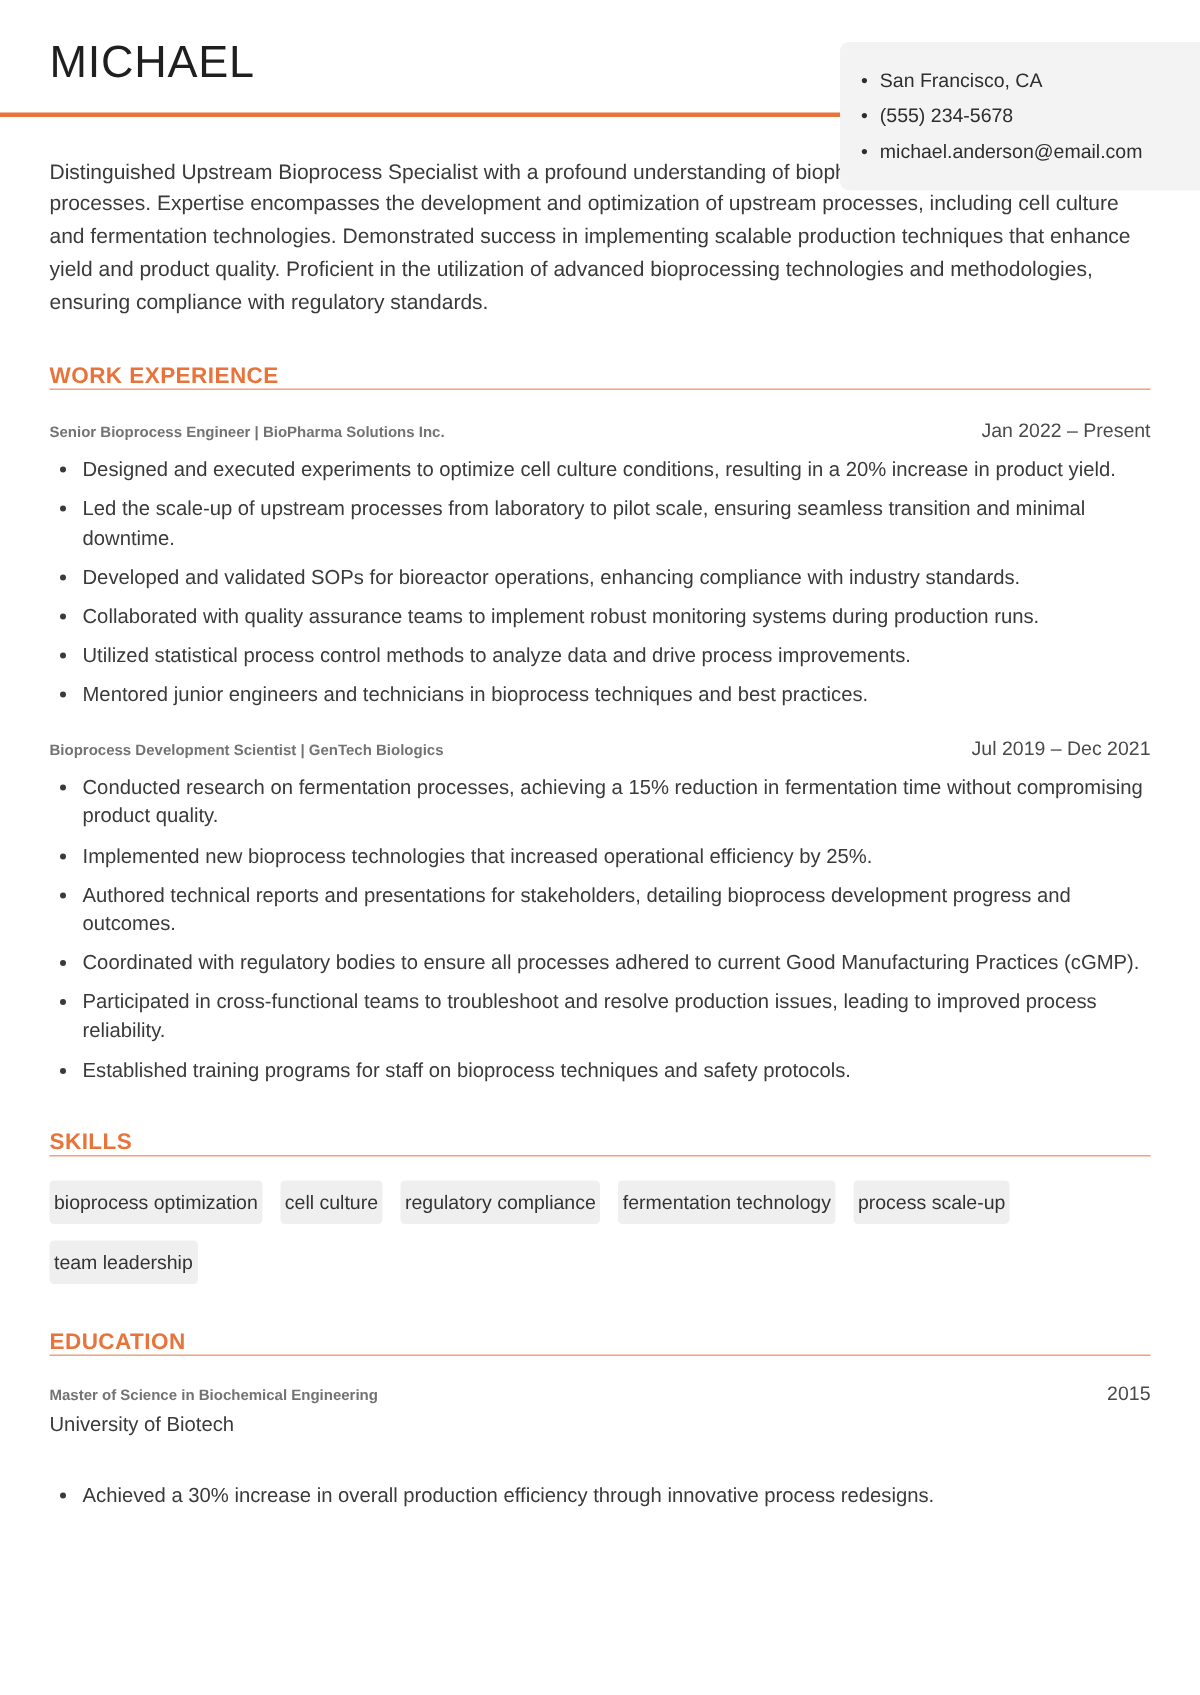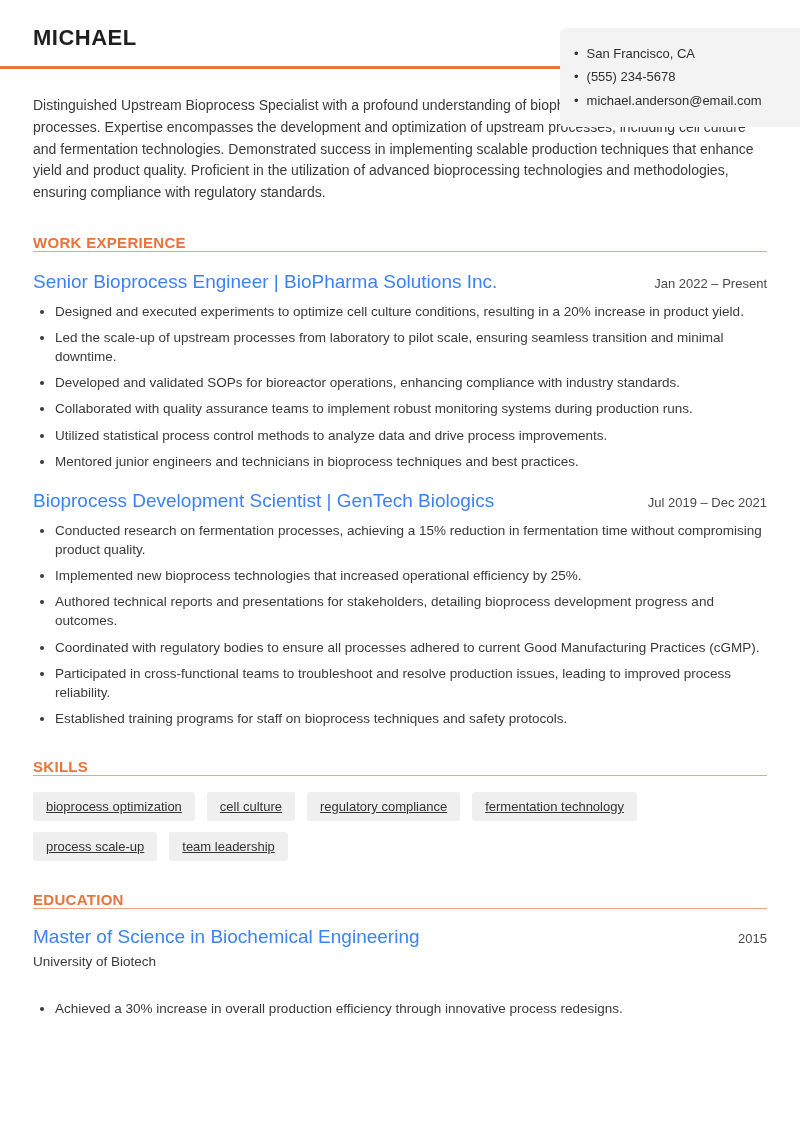--- a/index.html
+++ b/index.html
@@ -22,22 +22,22 @@
     background: #ffffff;
     position: relative;
   }
 
   
   .header {
     position: relative;
     padding: 26px 33px 0 33px;
   }
   .name-first, .name-last {
-    font-size: 22px;
-    font-weight: 700;
+    font-size: 30px;
+    font-weight: 400;
     letter-spacing: 0.5px;
     line-height: 1.06;
     color: #1f1f1f;
   }
   .name-last { color: var(--accent); }
   .headline {
     margin-top: 13px;
     font-size: 15px;
     font-weight: 700;
     color: var(--ink);
@@ -90,23 +90,23 @@
   }
 
   .job { margin-top: 19px; }
   .job-header, .edu-header {
     display: flex;
     justify-content: space-between;
     align-items: baseline;
     gap: 12px;
   }
   .job-title-text, .degree {
-    font-size: 19px;
-    font-weight: 400;
-    color: #3b82f6;
+    font-size: 10px;
+    font-weight: 700;
+    color: #737373;
   }
   .job-dates, .year {
     font-size: 13px;
     color: var(--muted);
     white-space: nowrap;
   }
 
   ul.bullets {
     margin: 9px 0 0 0;
     padding-left: 22px;
@@ -122,25 +122,24 @@
   .chips {
     display: flex;
     flex-wrap: wrap;
     gap: 11px 12px;
     margin-top: 16px;
   }
   .chip {
     background: var(--chip-bg);
     color: #333333;
     font-size: 13px;
-    padding: 8px 13px;
+    padding: 8px 3px;
     border-radius: 3px;
     line-height: 1;
     white-space: nowrap;
-    text-decoration: underline;
   }
 
   .edu-header { margin-top: 17px; }
   .school {
     margin-top: 6px;
     font-size: 13.5px;
     color: var(--body-ink);
   }
 </style>
 </head>

